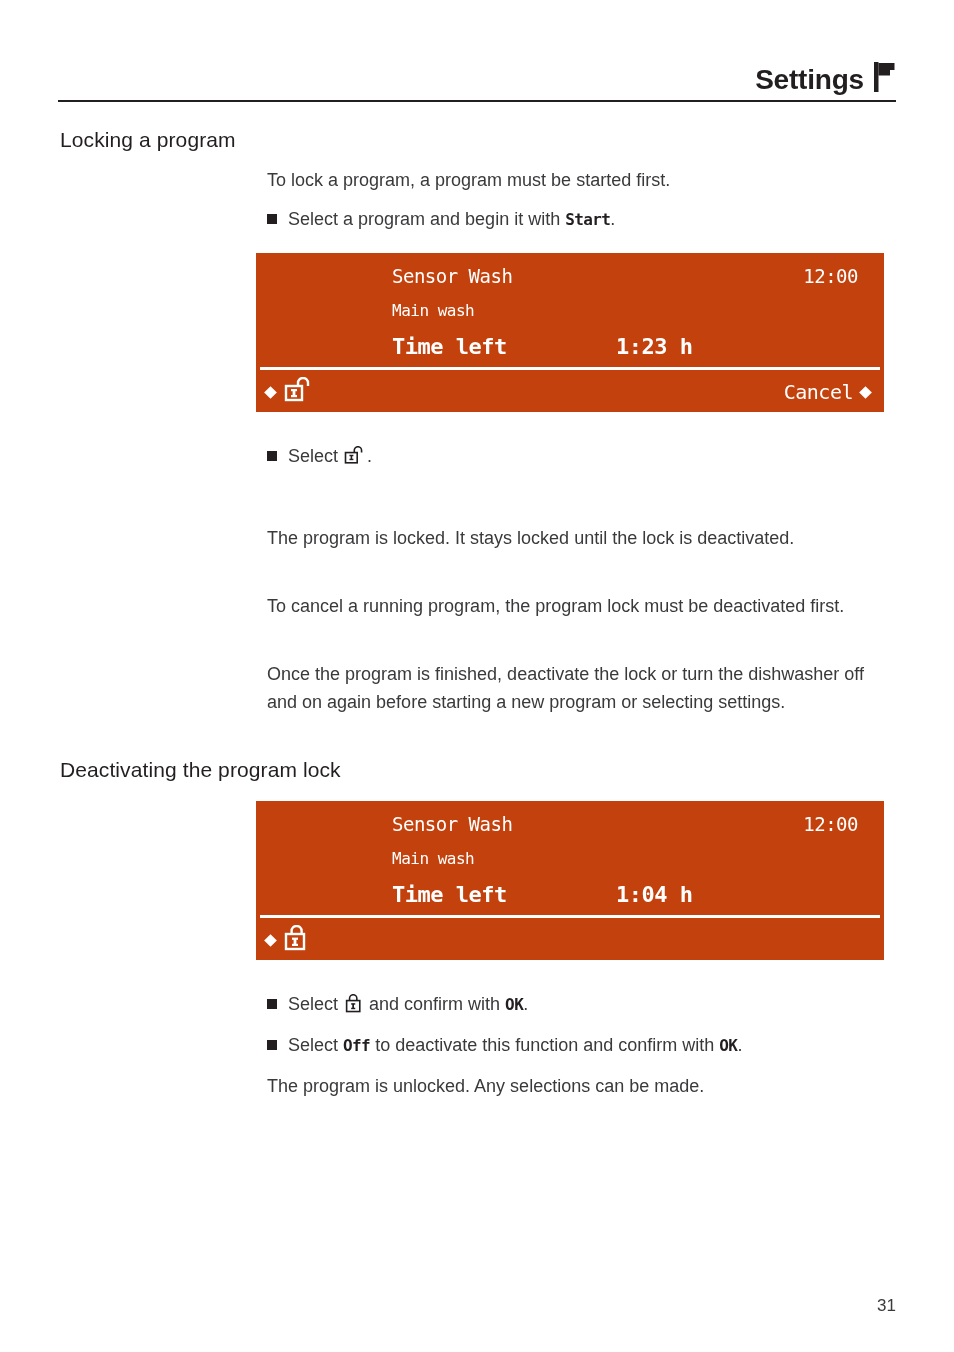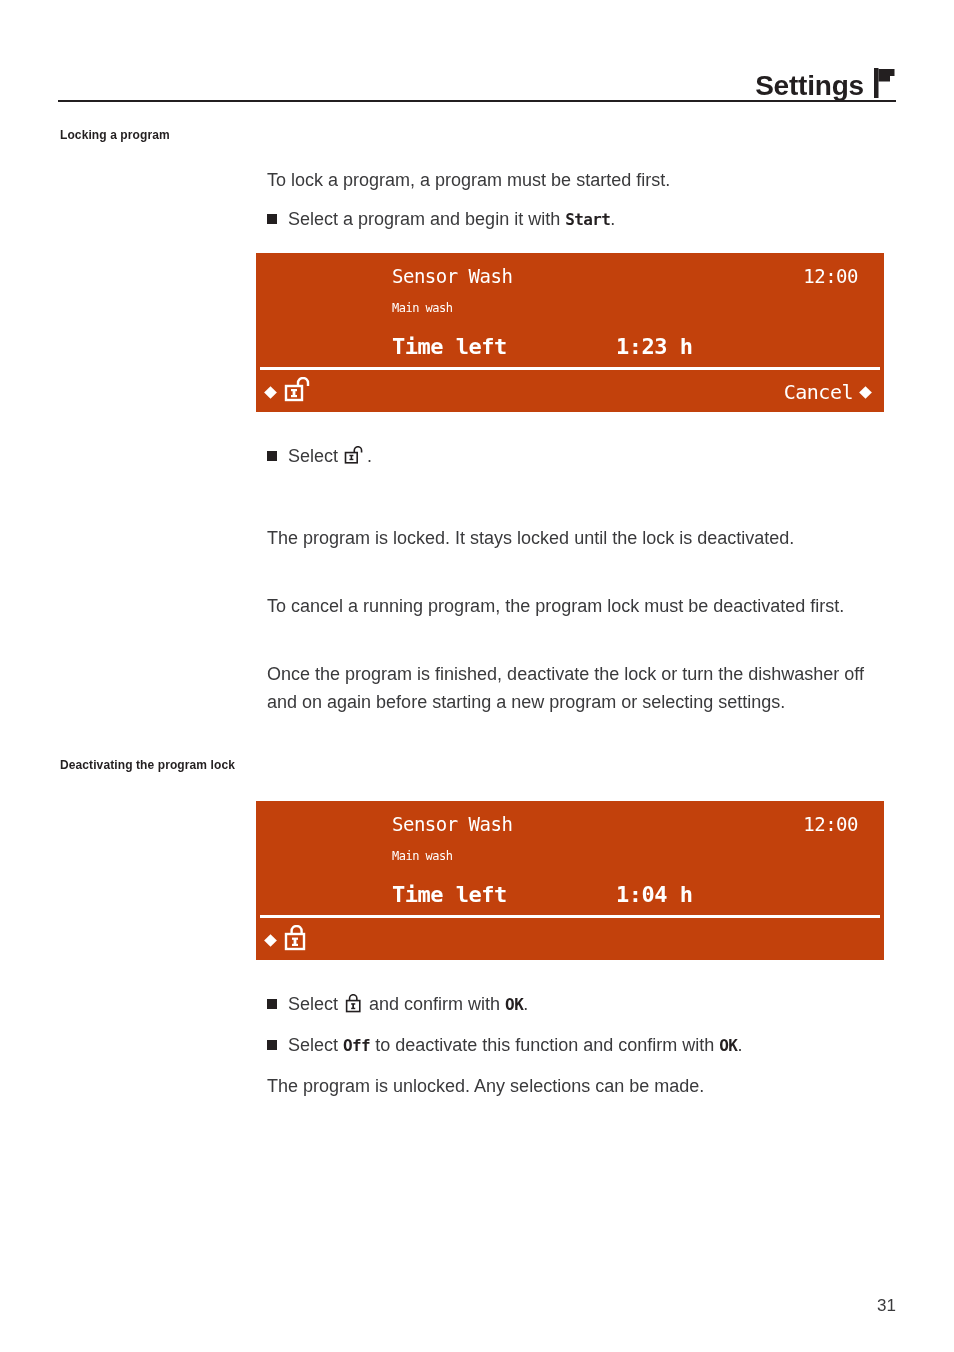--- a/index.html
+++ b/index.html
@@ -26,41 +26,42 @@
   .header {
     position: absolute;
     left: 58px;
     top: 44px;
     width: 838px;
     height: 58px;
     display: flex;
     align-items: flex-end;
     justify-content: flex-end;
     border-bottom: 2px solid #231f20;
+    padding-bottom: 6px;
   }
   .header-title {
     font-size: 28px;
     font-weight: bold;
     letter-spacing: -0.2px;
     line-height: 1;
     color: #231f20;
   }
   .flag-icon {
     display: inline-block;
     margin-left: 10px;
     position: relative;
     top: 2px;
   }
 
   
   .section-heading {
     position: absolute;
     left: 60px;
-    font-size: 12px;
-    font-weight: bold;
+    font-size: 21px;
+    font-weight: normal;
     color: #231f20;
     letter-spacing: 0.1px;
   }
 
   .content-col {
     position: absolute;
     left: 267px;
     width: 630px;
   }
 
@@ -117,21 +118,21 @@
     height: 114px;
   }
   .disp-line {
     position: absolute;
     font-family: "DejaVu Sans Mono", monospace;
     color: #ffffff;
     white-space: nowrap;
   }
   .disp-prog   { left: 136px; top: 12px;  font-size: 19px; letter-spacing: -0.5px; }
   .disp-clock  { right: 26px; top: 12px;  font-size: 19px; letter-spacing: -0.5px; }
-  .disp-phase  { left: 136px; top: 48px;  font-size: 12px; letter-spacing: -0.5px; }
+  .disp-phase  { left: 136px; top: 48px;  font-size: 16px; letter-spacing: -0.5px; }
   .disp-tleft  { left: 136px; top: 81px;  font-size: 22px; font-weight: bold; letter-spacing: -0.5px; text-align: center; }
   .disp-tval   { left: 360px; top: 81px;  font-size: 22px; font-weight: bold; letter-spacing: -0.5px; }
 
   .display-rule {
     height: 3px;
     background: #ffffff;
     margin: 0 4px;
   }
   .display-footer {
     position: relative;

